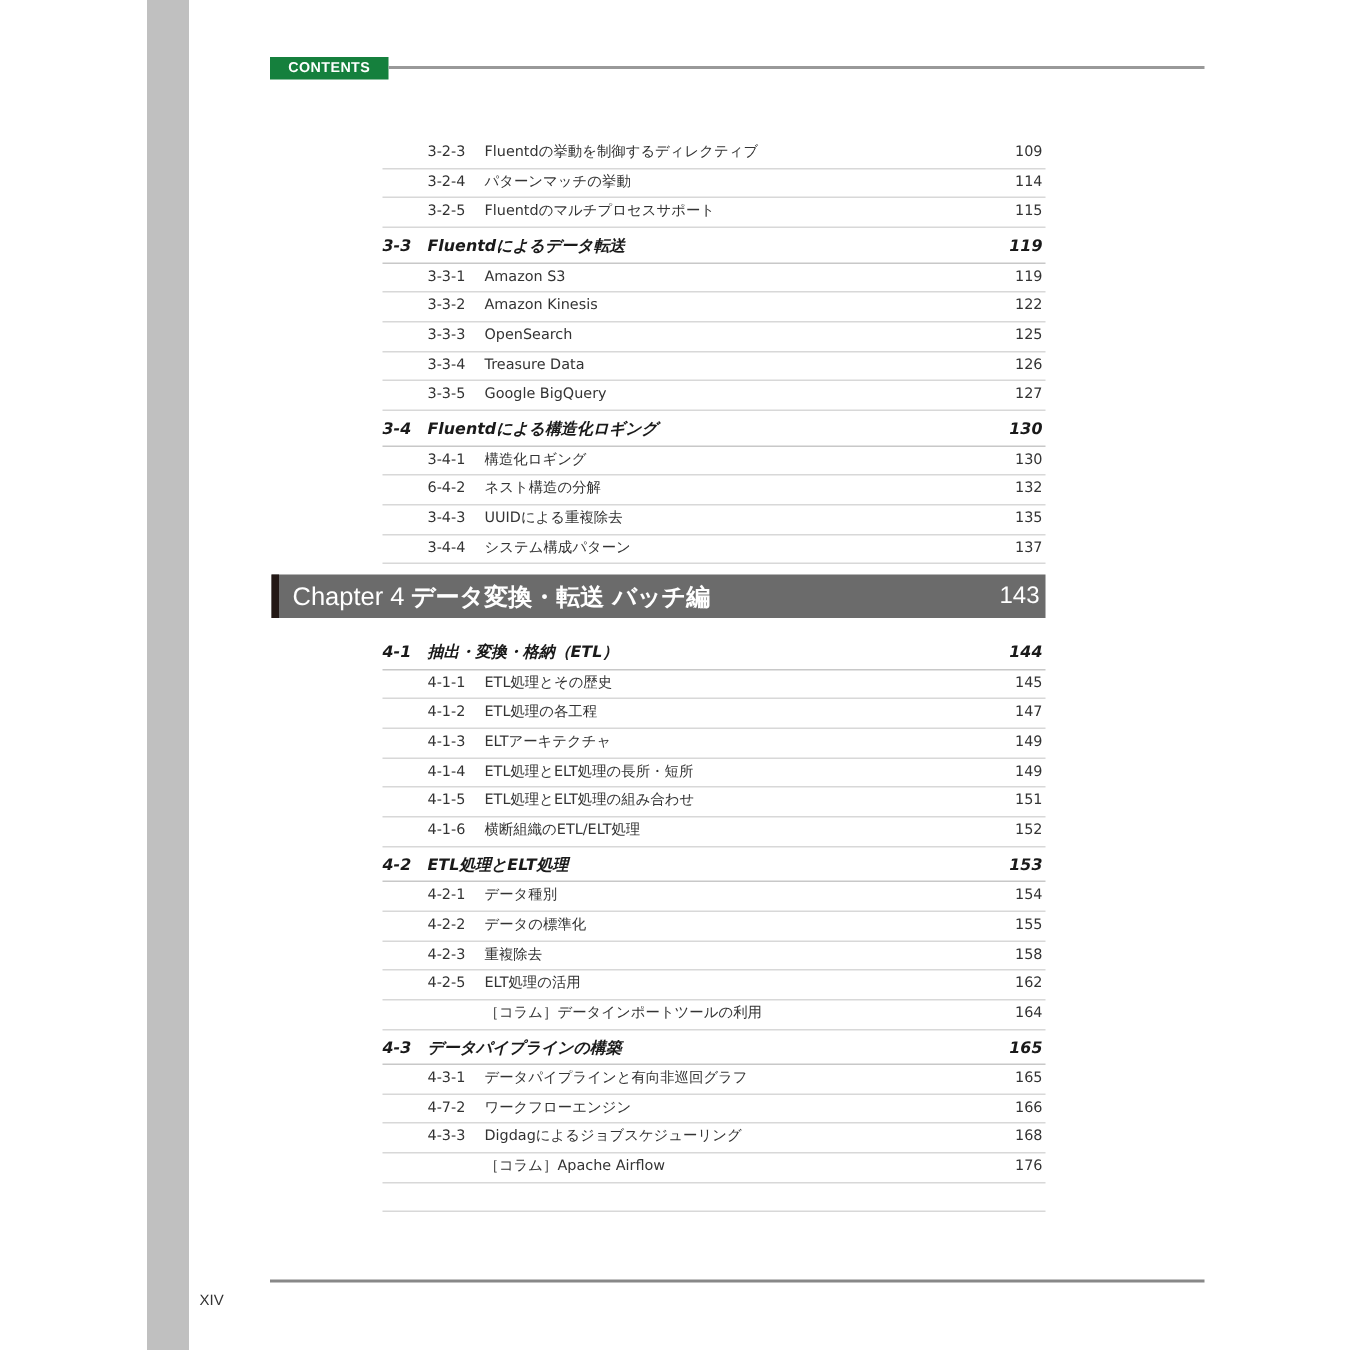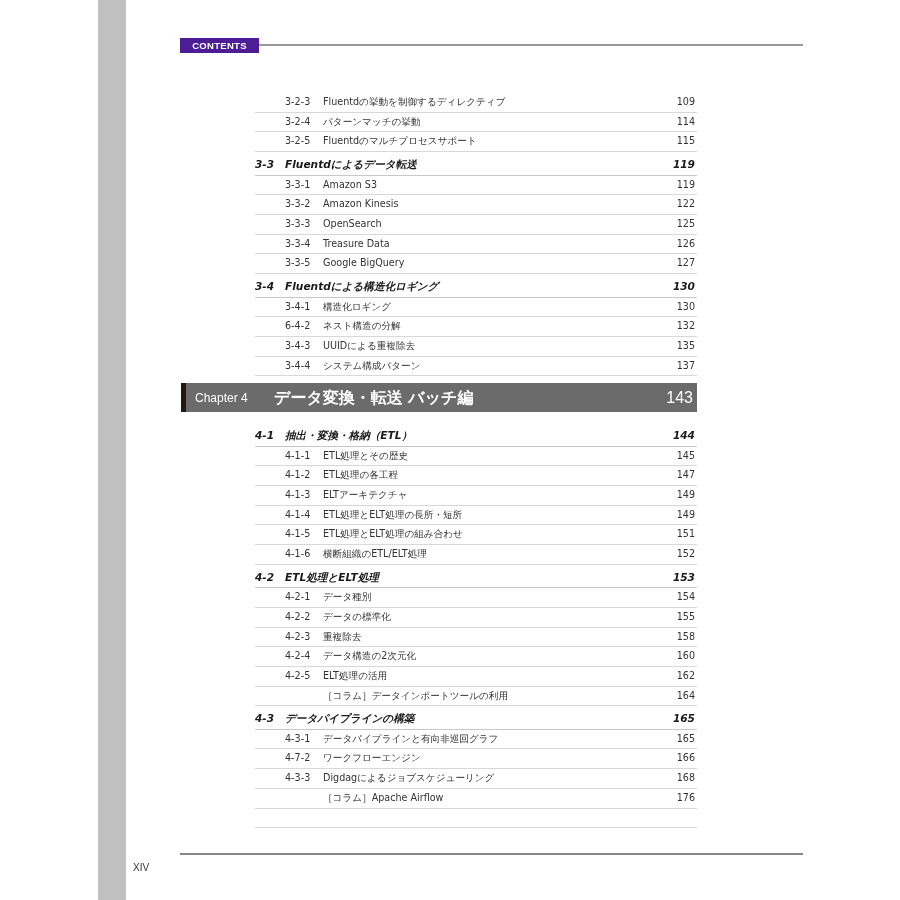--- a/index.html
+++ b/index.html
@@ -3,21 +3,21 @@
 <meta charset="utf-8">
 <style>
   html, body { margin: 0; padding: 0; }
   body {
     width: 900px; height: 900px; background: #ffffff; position: relative; overflow: hidden;
     font-family: "DejaVu Sans", "Liberation Sans", sans-serif; color: #222;
   }
   .side-bar { position: absolute; left: 98px; top: 0; width: 28px; height: 900px; background: #c0c0c0; }
   .contents-tag {
     position: absolute; left: 180px; top: 38px; width: 79px; height: 15px;
-    background: #4c1d95; color: #fff; font-family: "Liberation Sans", sans-serif; font-weight: bold;
+    background: #15803d; color: #fff; font-family: "Liberation Sans", sans-serif; font-weight: bold;
     font-size: 9.5px; letter-spacing: 0.3px; line-height: 15px; text-align: center;
   }
   .header-rule { position: absolute; left: 259px; top: 44px; width: 544px; height: 1.5px; background: #999; }
   .footer-rule { position: absolute; left: 180px; top: 853px; width: 623px; height: 1.5px; background: #888; }
   .page-num {
     position: absolute; left: 133px; top: 862px; font-size: 10px; color: #333;
     font-family: "Liberation Sans", sans-serif;
   }
   .toc { position: absolute; left: 255px; width: 442px; }
   .row {
@@ -34,21 +34,21 @@
   }
   .row.section .num { left: 0; }
   .row.section .title { left: 30px; }
   .row.trailing { height: 18px; border-bottom: 1px solid #d8d8d8; }
   .chapter-bar {
     position: absolute; left: 181px; top: 383px; width: 516px; height: 29px; background: #6b6b6b;
     color: #fff;
   }
   .chapter-bar .accent { position: absolute; left: 0; top: 0; width: 5px; height: 29px; background: #231815; }
   .chapter-bar .label {
-    position: absolute; left: 14px; top: 0; line-height: 30px; font-size: 12px;
+    position: absolute; left: 14px; top: 0; line-height: 30px; font-size: 17px;
     font-family: "Liberation Sans", sans-serif;
   }
   .chapter-bar .ctitle {
     position: absolute; left: 93px; top: 0; line-height: 30px; font-size: 16px; font-weight: bold;
   }
   .chapter-bar .cpg {
     position: absolute; right: 4px; top: 0; line-height: 30px; font-size: 16px;
     font-family: "Liberation Sans", sans-serif;
   }
 </style>
@@ -190,25 +190,20 @@
       <span class="num">4-2-2</span>
       <span class="title">データの標準化</span>
       <span class="pg">155</span>
     </div>
     <div class="row">
       <span class="num">4-2-3</span>
       <span class="title">重複除去</span>
       <span class="pg">158</span>
     </div>
     <div class="row">
-      <span class="num">4-2-4</span>
-      <span class="title">データ構造の2次元化</span>
-      <span class="pg">160</span>
-    </div>
-    <div class="row">
       <span class="num">4-2-5</span>
       <span class="title">ELT処理の活用</span>
       <span class="pg">162</span>
     </div>
     <div class="row">
       <span class="num"></span>
       <span class="title">［コラム］データインポートツールの利用</span>
       <span class="pg">164</span>
     </div>
     <div class="row section">

